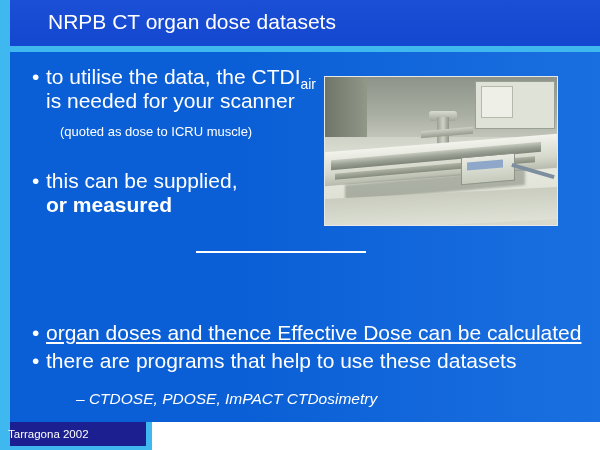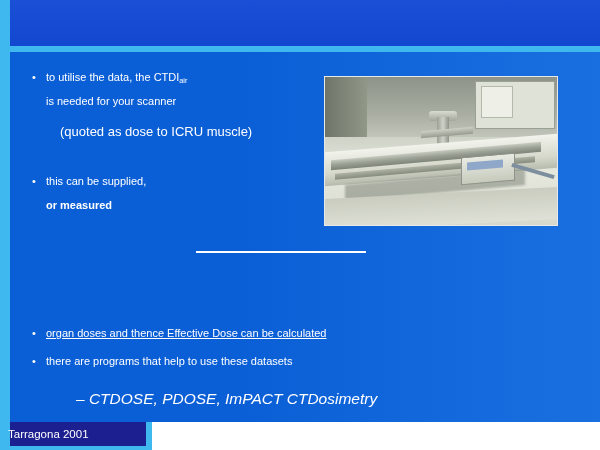--- a/index.html
+++ b/index.html
@@ -64,21 +64,21 @@
     position: absolute;
     left: 0;
     top: 52px;
     width: 600px;
     height: 370px;
     z-index: 2;
   }
   .bullet {
     position: absolute;
     color: #ffffff;
-    font-size: 11px;
+    font-size: 21px;
     line-height: 22px;
     white-space: nowrap;
   }
   .bullet .dot {
     display: inline-block;
     width: 14px;
     color: #ffffff;
   }
   .sub {
     position: absolute;
@@ -249,20 +249,21 @@
 </style>
 </head>
 <body>
 
 <div id="slide">
 
   <div id="left-strip"></div>
 
   <div id="title-band"></div>
   <div id="title-underline"></div>
+  <div id="title-text">NRPB CT organ dose datasets</div>
 
   <div id="body">
 
     <div class="bullet" style="left:32px; top:14px;">
       <span class="dot">•</span><span>to utilise the data, the CTDI</span><sub>air</sub>
     </div>
     <div class="bullet" style="left:46px; top:38px;text-align:right;">is needed for your scanner</div>
 
     <div class="sub" style="left:60px; top:72px;">(quoted as dose to ICRU muscle)</div>
 
@@ -302,16 +303,16 @@
     <div class="chamber-body"></div>
     <div class="chamber-label"></div>
     <div class="cable"></div>
     <div class="floor-strip"></div>
   </div>
 
   <div id="footer-band"></div>
   <div id="footer-tab"></div>
   <div id="footer-tab-edge"></div>
   <div id="footer-strip-left"></div>
-  <div id="footer-text">Tarragona 2001</div>
+  <div id="footer-text">Tarragona 2002</div>
   <div id="slide-number">58</div>
 
 </div>
 
 </body></html>

